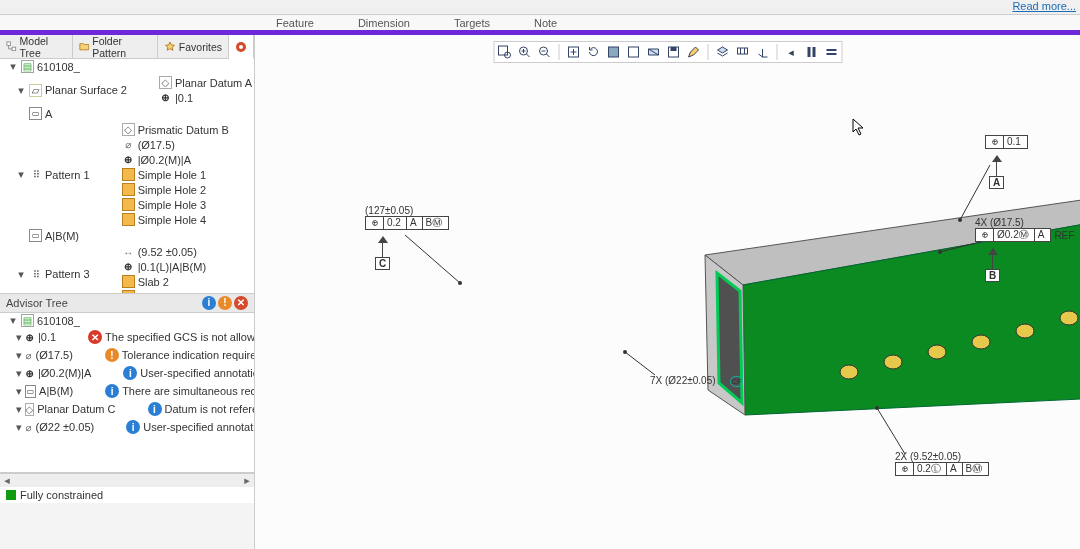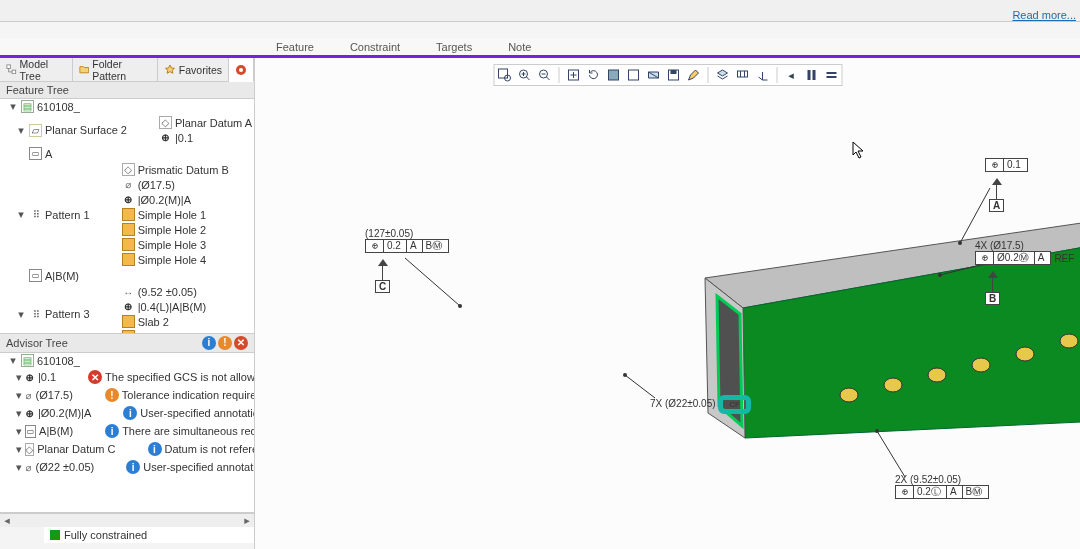--- a/index.html
+++ b/index.html
@@ -1,24 +1,24 @@
 <!DOCTYPE html>
 <html><head>
 <meta charset="utf-8">
 <style>
   * { box-sizing: border-box; margin: 0; padding: 0; font-family: "Segoe UI", Tahoma, sans-serif; }
   html, body { width: 1080px; height: 549px; overflow: hidden; background: #f5f5f5; font-size: 11px; color: #333; }
   .app { display: flex; flex-direction: column; width: 100%; height: 100%; }
 
   
-  .topbar { height: 22px; background: #f0f0f0; border-bottom: 1px solid #ccc; display:flex; align-items:flex-end; justify-content: space-between; padding: 0 4px;}
+  .topbar { height: 15px; background: #f0f0f0; border-bottom: 1px solid #ccc; display:flex; align-items:flex-start; justify-content: space-between; padding: 0 4px;}
   .topbar .readmore { color: #1a6bb5; text-decoration: underline; cursor: pointer; }
 
   
-  .sectabs { height: 20px; background:#f8f8f8; border-bottom:3px solid #6d28d9; display:flex; align-items:center; padding-left: 270px; gap: 24px; font-size:11px; color:#555;margin-top:16px;}
+  .sectabs { height: 20px; background:#f8f8f8; border-bottom:5px solid #6d28d9; display:flex; align-items:center; padding-left: 270px; gap: 32px; font-size:11px; color:#555;}
   .sectabs .st { padding: 2px 6px; cursor: pointer; }
 
   
   .main { flex:1; display:flex; min-height:0; }
   .leftpane { width: 255px; background: #f4f4f4; border-right:1px solid #ccc; display:flex; flex-direction:column; min-height:0; }
   .canvas { flex:1; position:relative; background:#fcfcfc; overflow:hidden; }
 
   
   .panetabs { display:flex; height: 24px; border-bottom:1px solid #ccc; background:#eee; font-size:10.5px; align-items:stretch;}
   .panetabs .pt { display:flex; align-items:center; gap:3px; padding:0 6px; border-right:1px solid #ccc; cursor:pointer; }
@@ -49,21 +49,21 @@
   .ticon.boxA { border:1px solid #888; color:#333; font-size:8px; padding:0 1px;}
   .ticon.pattern { color:#555; letter-spacing:-2px;}
   .ticon.hole { background:#f5b84a; border:1px solid #b88020;}
   .ticon.slab { background:#f5b84a; border:1px solid #b88020;}
   .ticon.dim  { color:#666;}
   .ticon.err  { width:14px;height:14px;border-radius:50%;background:#d83a2a;color:#fff;font-weight:bold;}
   .ticon.warn { width:14px;height:14px;border-radius:50%;background:#e98a2a;color:#fff;font-weight:bold;}
   .ticon.info { width:14px;height:14px;border-radius:50%;background:#2a7fd4;color:#fff;font-weight:bold;}
 
   .legend { padding: 2px 6px; font-size:11px; background:#e9e9e9; border-top:1px solid #ccc; color:#444; margin-top:auto;}
-  .legend-body { background:#fff; padding:2px 6px; display:flex; align-items:center; gap:4px;margin-left:44px;}
+  .legend-body { background:#fff; padding:2px 6px; display:flex; align-items:center; gap:4px;}
   .legend-chip { width:10px; height:10px; background:#109b10;}
 
   .hscroll { height:14px; background:#eee; border-top:1px solid #ccc; display:flex; align-items:center;}
   .hscroll .larrow, .hscroll .rarrow { width:14px; text-align:center; color:#666; cursor:pointer;}
   .hscroll .track { flex:1; background:#f6f6f6;}
 
   
   .minitool { position:absolute; top:6px; left:50%; transform:translateX(-50%); background:#fff; border:1px solid #ccc; display:flex; padding:2px; gap:4px; }
   .minitool .mt { width:16px; height:16px; display:flex; align-items:center; justify-content:center; cursor:pointer; color:#345; }
   .minitool .sep { width:1px; background:#ccc; margin:0 2px;}
@@ -93,21 +93,21 @@
 <body>
 
 <div class="app">
   <div class="topbar">
     <span></span>
     <span class="readmore">Read more...</span>
   </div>
 
   <div class="sectabs">
     <span class="st">Feature</span>
-    <span class="st">Constraint</span>
+    <span class="st">Dimension</span>
     <span class="st">Targets</span>
     <span class="st">Note</span>
   </div>
 
   <div class="main">
 
     <div class="leftpane">
 
       <div class="panetabs">
         <div class="pt">
@@ -139,23 +139,20 @@
         <div class="pt active">
           <span class="ico">
             <svg viewBox="0 0 12 12">
                 <circle cx="6" cy="6" r="5" fill="#d44a2a"></circle>
                 <circle cx="6" cy="6" r="2" fill="#fff"></circle>
               </svg>
           </span>
         </div>
       </div>
 
-      <div class="panel-title">
-        <span>Feature Tree</span>
-      </div>
       <div class="treebox feature">
         <ul class="tree" id="feature-tree-root">
           <li>
             <span class="arrow">▾</span>
             <span class="ticon doc">▤</span>
             <span>610108_</span>
           </li>
         </ul>
         <ul class="tree" id="feature-tree-items" style="padding-left:16px;">
             <li>
@@ -233,21 +230,21 @@
               <span>Pattern 3</span>
               <ul>
                 <li>
                   <span class="arrow"></span>
                   <span class="ticon dim">↔</span>
                   <span>(9.52 ±0.05)</span>
                 </li>
                 <li>
                   <span class="arrow"></span>
                   <span class="ticon gtol">⊕</span>
-                  <span>|0.4(L)|A|B(M)</span>
+                  <span>|0.1(L)|A|B(M)</span>
                 </li>
                 <li>
                   <span class="arrow"></span>
                   <span class="ticon slab"></span>
                   <span>Slab 2</span>
                 </li>
                 <li>
                   <span class="arrow"></span>
                   <span class="ticon slab"></span>
                   <span>Slab 3</span>
@@ -555,21 +552,21 @@
             <div class="box">B</div>
           </div>
         </div>
       </div>
 
       <div class="callout" style="left:395px; top:340px;">
         <svg class="lead" style="left:-30px; top:-25px;" width="40" height="30">
             <path d="M35 25 L5 2" stroke="#333" fill="none"></path>
             <circle cx="5" cy="2" r="2" fill="#333"></circle>
           </svg>
-        <span class="anntxt"><span>7X (Ø22±0.05)</span> <span style="border:5px solid #14b8a6; border-radius:6px; padding:0 6px; font-size:8px;">CF</span></span>
+        <span class="anntxt"><span>7X (Ø22±0.05)</span> <span style="border:1px solid #14b8a6; border-radius:6px; padding:0 0; font-size:8px;margin-left:12px;">CF</span></span>
       </div>
 
       <div class="callout" style="left:640px; top:416px;text-align:right;">
         <svg class="lead" style="left:-20px; top:-45px;" width="40" height="50">
             <path d="M30 48 L2 2" stroke="#333" fill="none"></path>
             <circle cx="2" cy="2" r="2" fill="#333"></circle>
           </svg>
         <div class="stack">
           <span class="anntxt">2X (9.52±0.05)</span>
           <span class="tag gtolcell">

